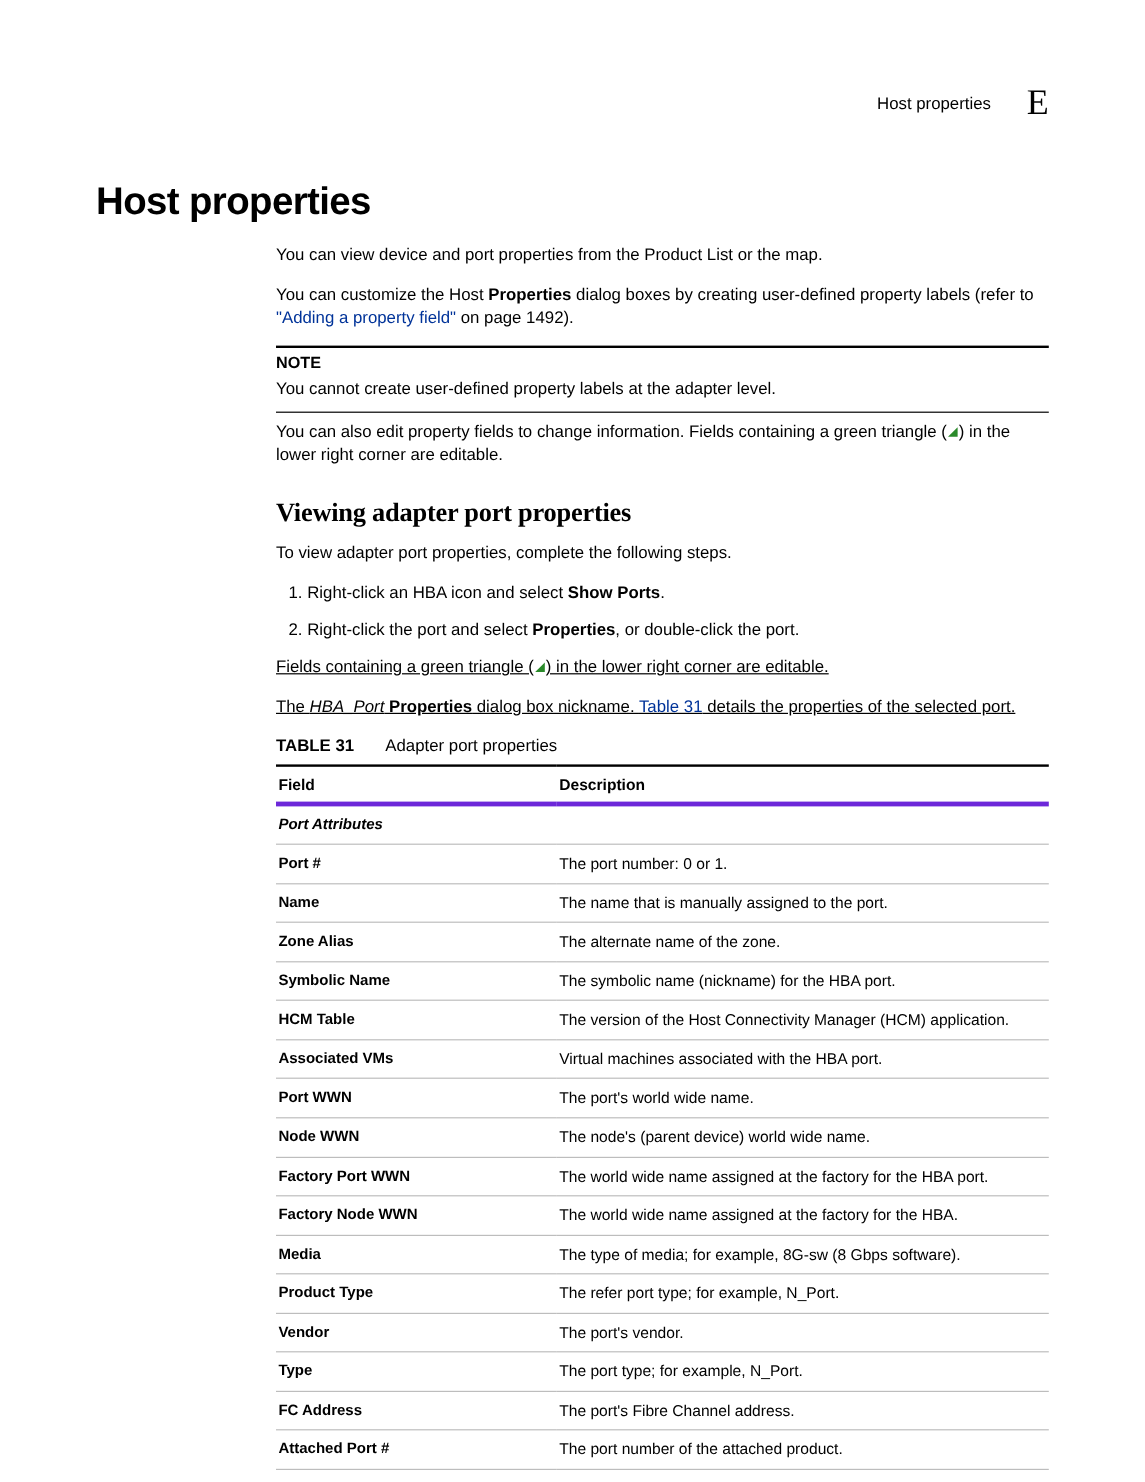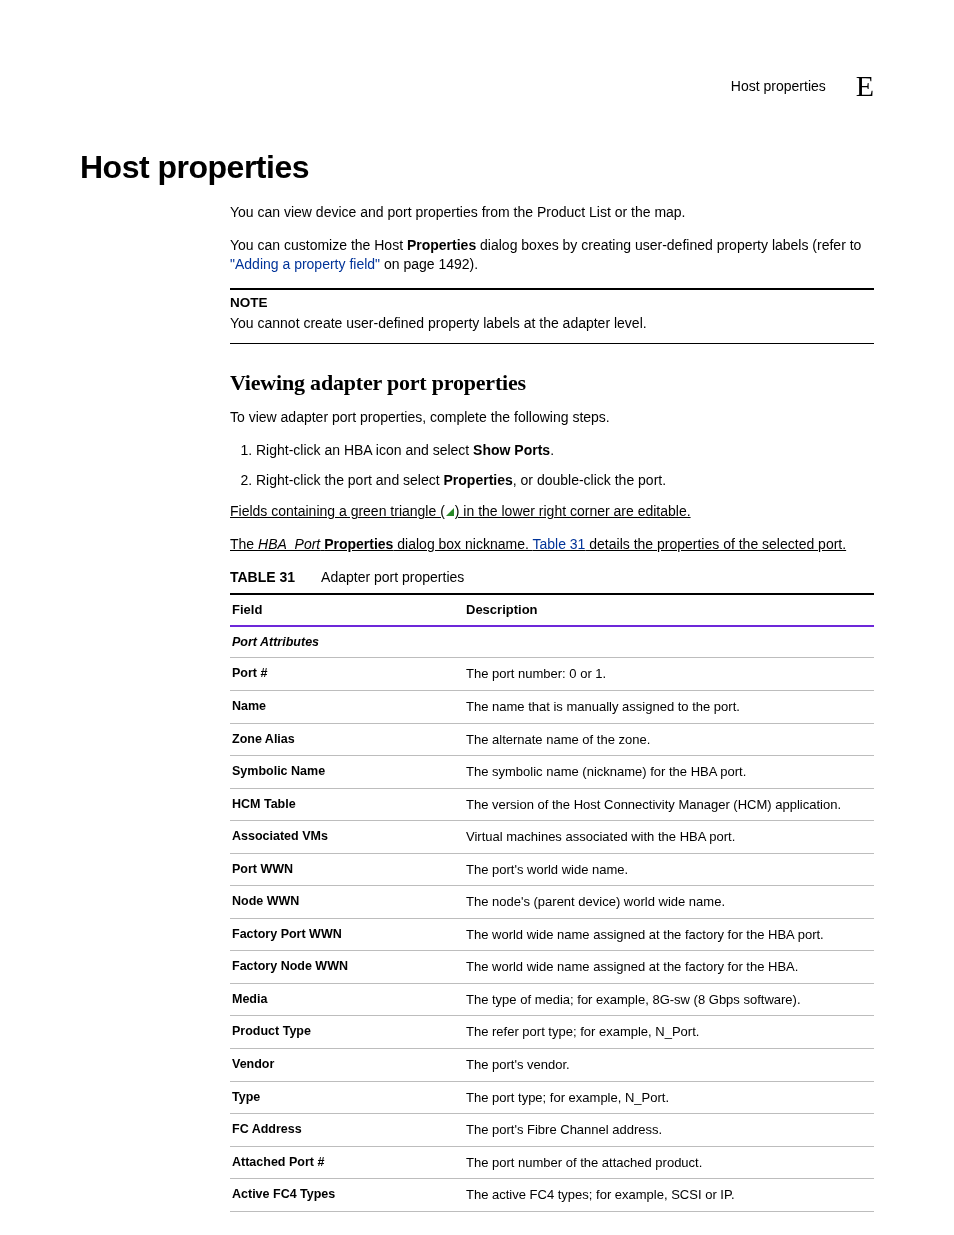--- a/index.html
+++ b/index.html
@@ -120,21 +120,21 @@
     font-stretch: condensed;
     font-weight: 700;
   }
   table.props {
     width: 100%;
     border-collapse: collapse;
     font-size: 13px;
   }
   table.props thead tr.hdr-top th {
     border-top: 2px solid #000;
-    border-bottom: 2px solid #6d28d9;
+    border-bottom: 4px solid #6d28d9;
     text-align: left;
     font-weight: 700;
     padding: 6px 2px 6px 2px;
     font-stretch: condensed;
   }
   table.props tbody td {
     border-bottom: 0.5px solid #bdbdbd;
     padding: 7px 2px 7px 2px;
     vertical-align: top;
   }
@@ -173,20 +173,23 @@
 
     <p>
       <span>You can customize the Host </span><span class="bold">Properties</span><span> dialog boxes by creating user-defined property labels (refer to </span><span class="link">"Adding a property field"</span><span> on page 1492).</span>
     </p>
 
     <hr class="rule">
     <div class="note-label">NOTE</div>
     <p class="tight">You cannot create user-defined property labels at the adapter level.</p>
     <hr class="rule thin">
 
+    <p>
+      <span>You can also edit property fields to change information. Fields containing a green triangle (</span><span class="green-tri"></span><span>) in the lower right corner are editable.</span>
+    </p>
 
     <h2 class="subsection">Viewing adapter port properties</h2>
 
     <p>To view adapter port properties, complete the following steps.</p>
 
     <ol class="steps">
       <li>
         <span>Right-click an HBA icon and select </span><span class="bold">Show Ports</span><span>.</span>
       </li>
       <li>

